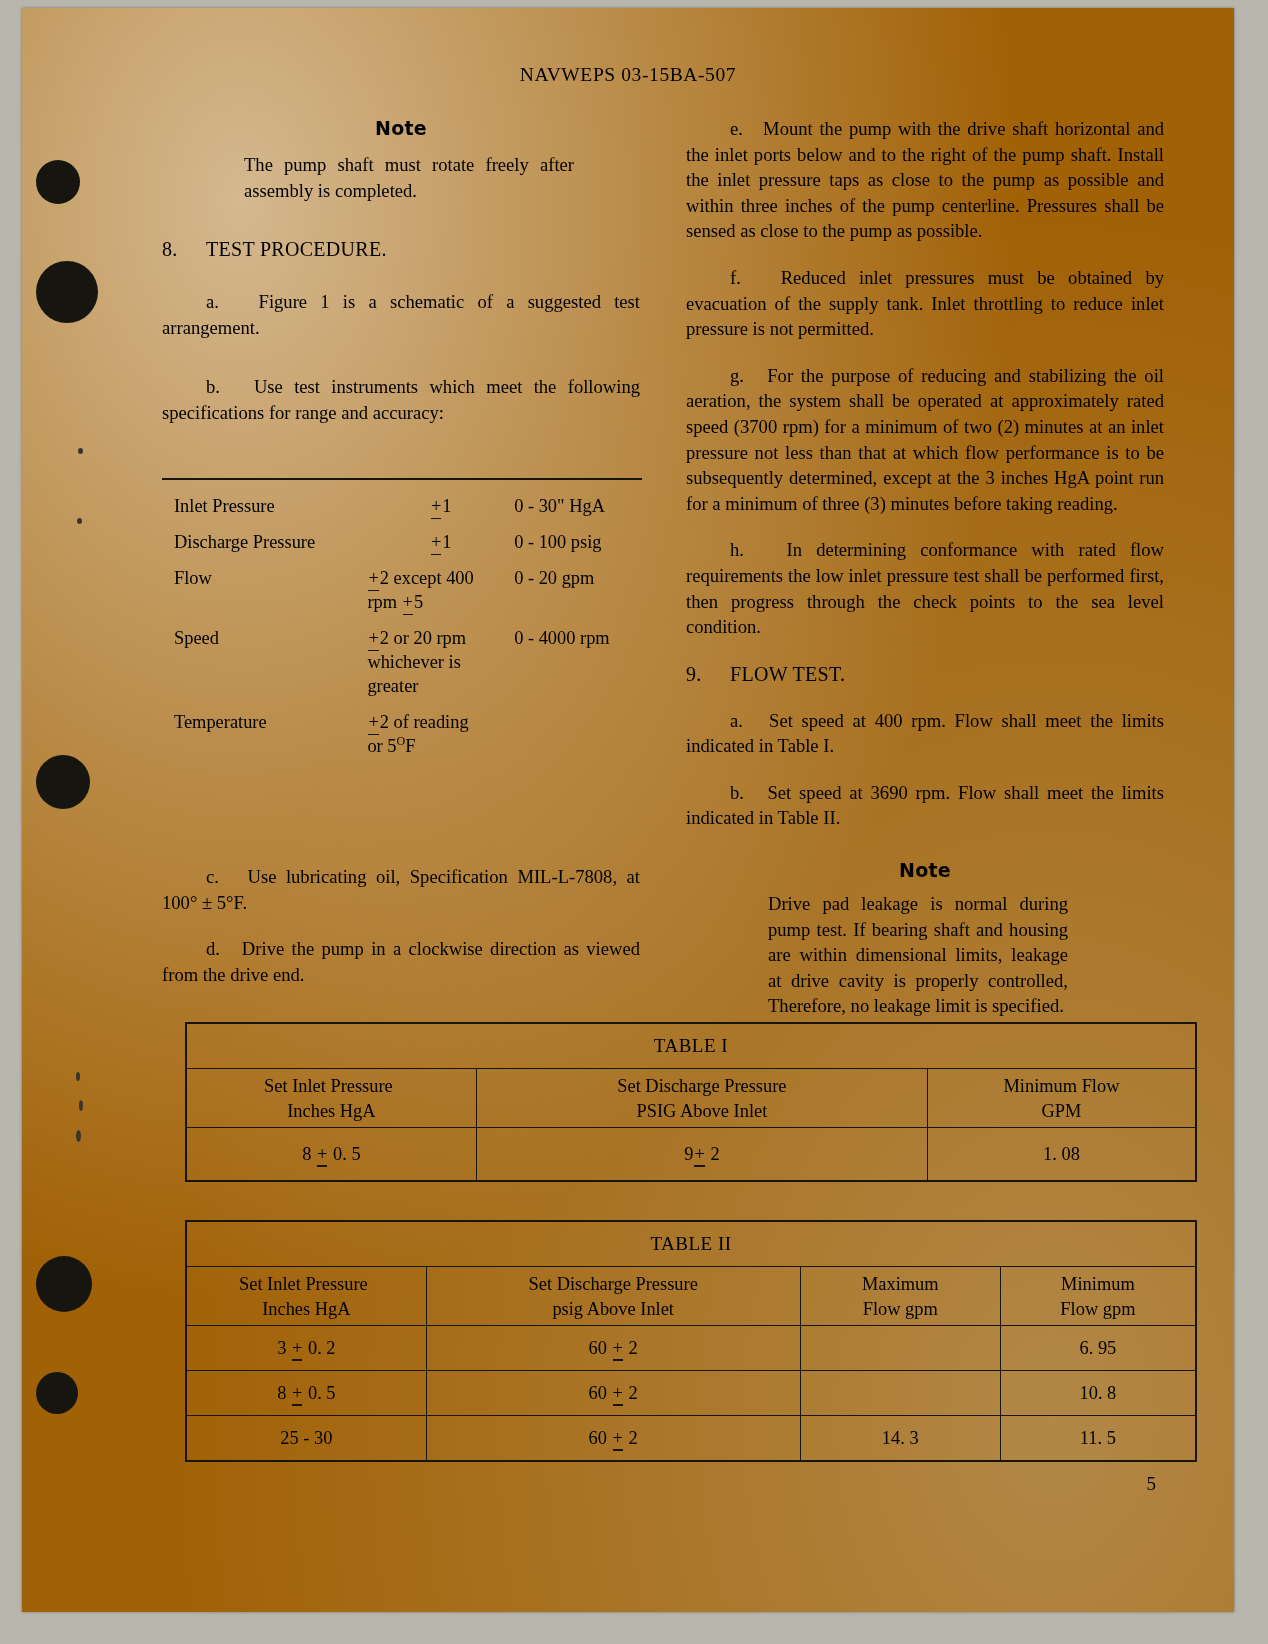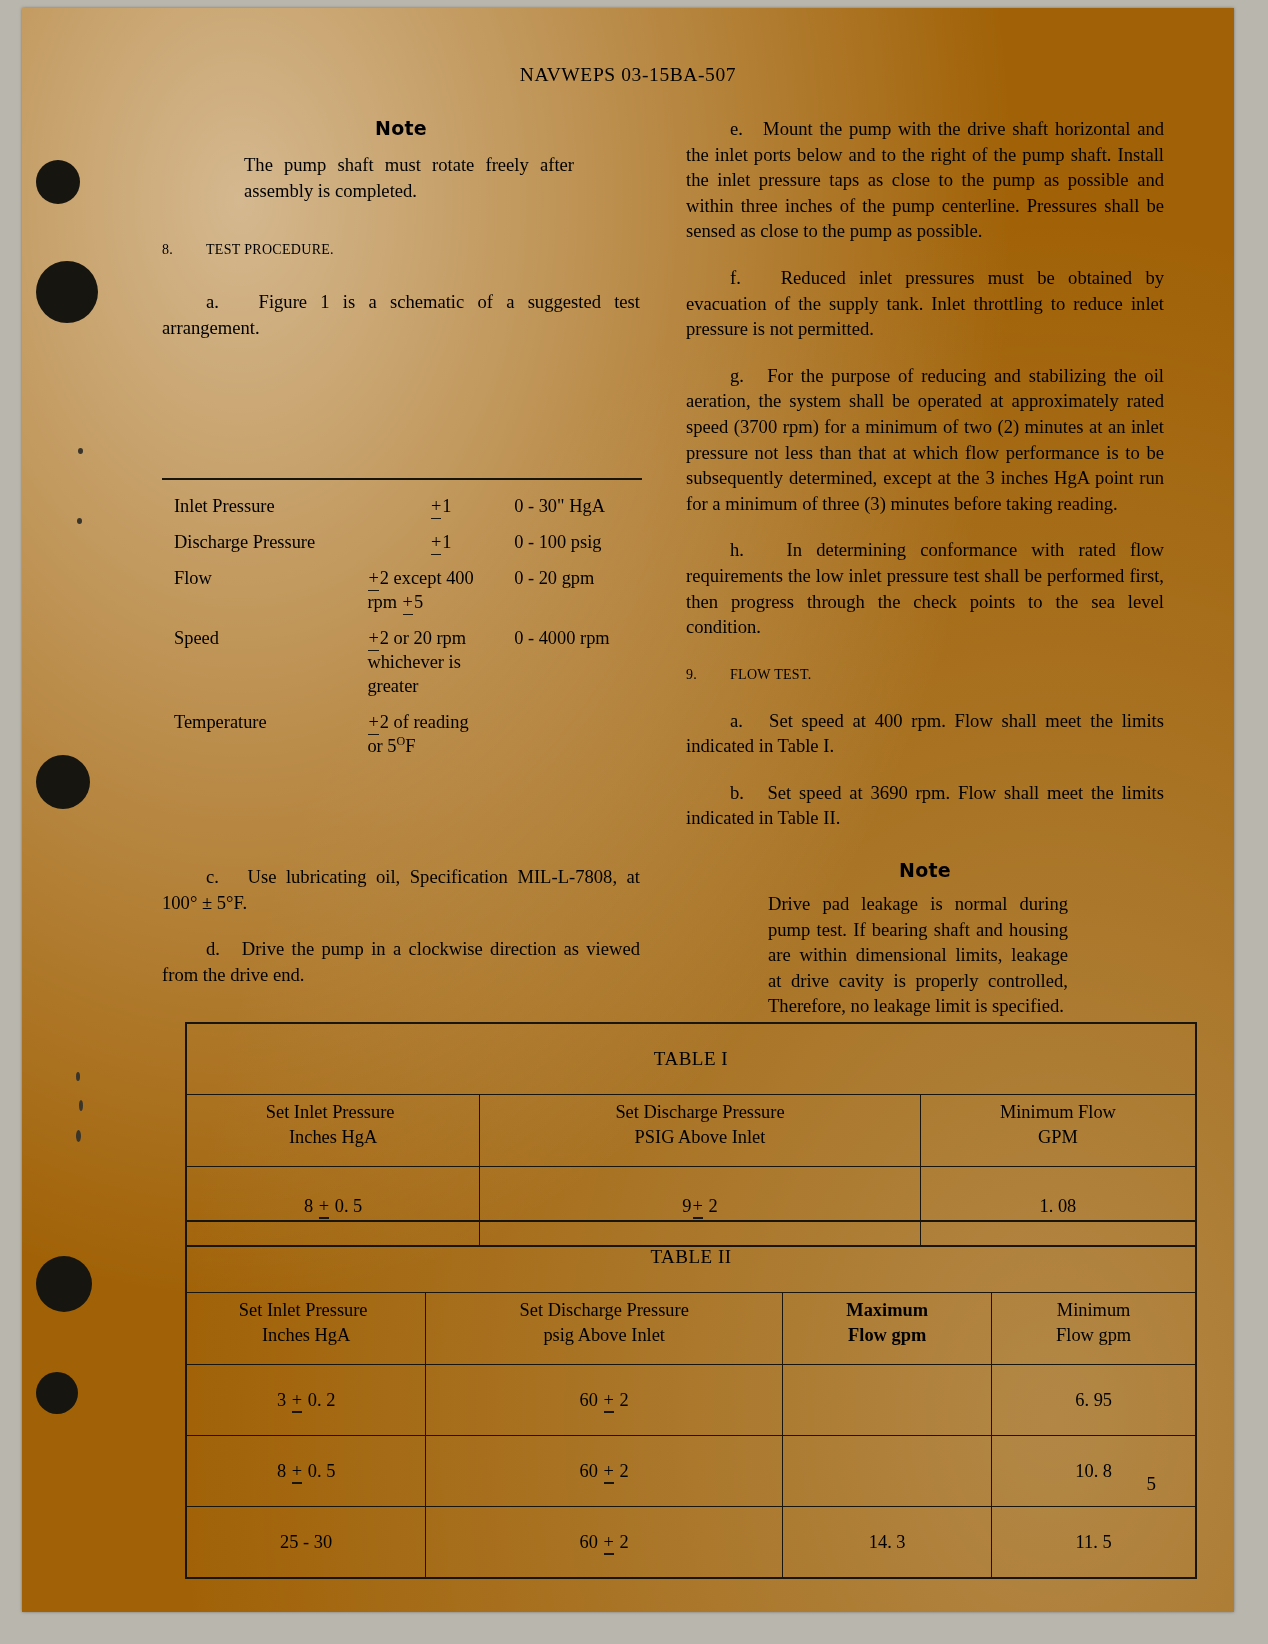--- a/index.html
+++ b/index.html
@@ -47,21 +47,21 @@
     font-weight:bold;font-size:19px;letter-spacing:.3px;
   }
   .note-body{
     margin:11px 0 0 82px;width:330px;
     text-align:justify;line-height:25.5px;
   }
   .note-body-r{
     margin:8px 0 0 82px;width:300px;
     text-align:justify;line-height:25.5px;
   }
-  .sect{margin-top:34px;font-size:14px;letter-spacing:.3px;}
+  .sect{margin-top:34px;font-size:20px;letter-spacing:.3px;}
   .sect .num{display:inline-block;width:44px;}
   p.para{
     margin:0;padding:0;text-align:justify;
     text-indent:44px;line-height:25.6px;
   }
   .gap-sm{height:21px;}
   .gap-md{height:27px;}
   .gap-lg{height:34px;}
 
   
@@ -96,37 +96,37 @@
   
   .dtable{
     position:absolute;left:163px;width:1012px;
     border:2px solid #18150e;
     border-collapse:collapse;
     font-size:18.4px;
   }
   .dtable td{
     border:1.6px solid #18150e;
     text-align:center;
-    padding:13px;
+    padding:0;
   }
   .dtable .title-cell{
     border-left:none;border-right:none;border-top:none;
     height:44px;font-size:19px;letter-spacing:.5px;
   }
   .dtable .hdr{
     height:56px;line-height:25px;padding-top:2px;
   }
   .dtable .val{height:44px;}
   .dtable .blank{border-bottom:none;text-align:center;}
   .t1-c1{width:290px;}
   .t1-c2{width:452px;}
   .t1-c3{width:268px;}
   .t2-c1{width:240px;}
   .t2-c2{width:375px;}
-  .t2-c3{width:200px;font-weight:bold;}
+  .t2-c3{width:200px;}
   .t2-c4{width:195px;}
   .hdr-clip{
     display:block;margin-left:-6px;
   }
   .t1{top:1014px;}
   .t2{top:1212px;}
   .t1 .val-row td{height:52px;}
 </style>
 </head>
 <body>
@@ -155,20 +155,21 @@
     </div>
 
     <div class="sect">
       <span class="num">8.</span><span>TEST PROCEDURE.</span>
     </div>
 
     <div class="gap-md"></div>
     <p class="para"><span>a.</span>&nbsp;&nbsp; <span>Figure 1 is a schematic of a suggested test arrangement.</span></p>
 
     <div class="gap-lg"></div>
+    <p class="para"><span>b.</span>&nbsp;&nbsp; <span>Use test instruments which meet the following specifications for range and accuracy:</span></p>
   </div>
 
   <div class="spec">
     <div class="rule-top"></div>
     <div class="rule-dbl" style="margin-top:-2px;"></div>
     <table style="margin-top:2px;">
       <tbody>
           <tr>
         <td class="c-test">Inlet Pressure</td>
         <td class="c-acc" style="text-align:center;"><span class="pm">+</span><span>1</span></td>

